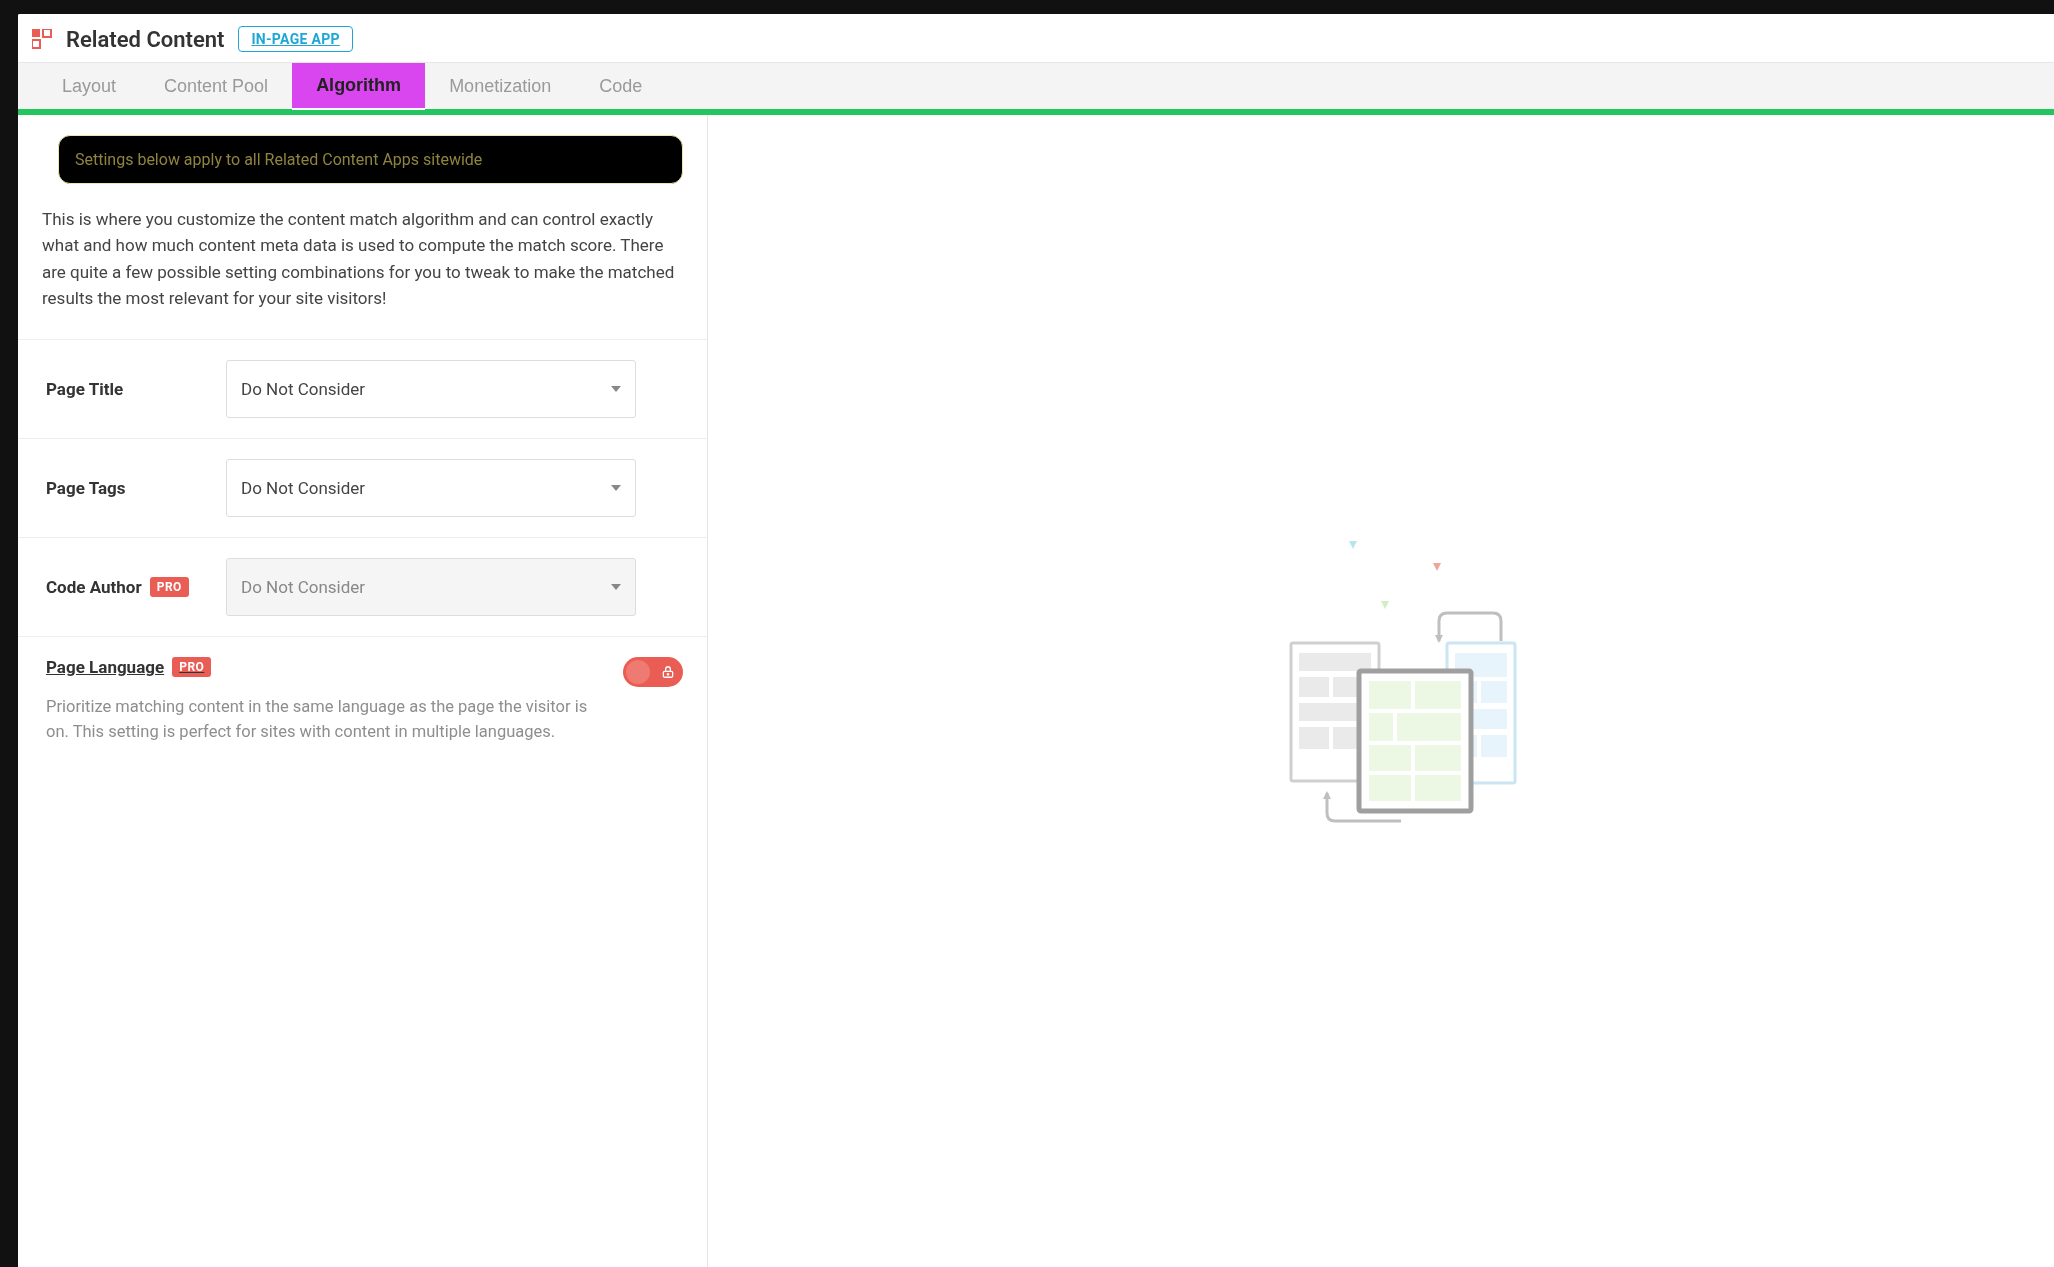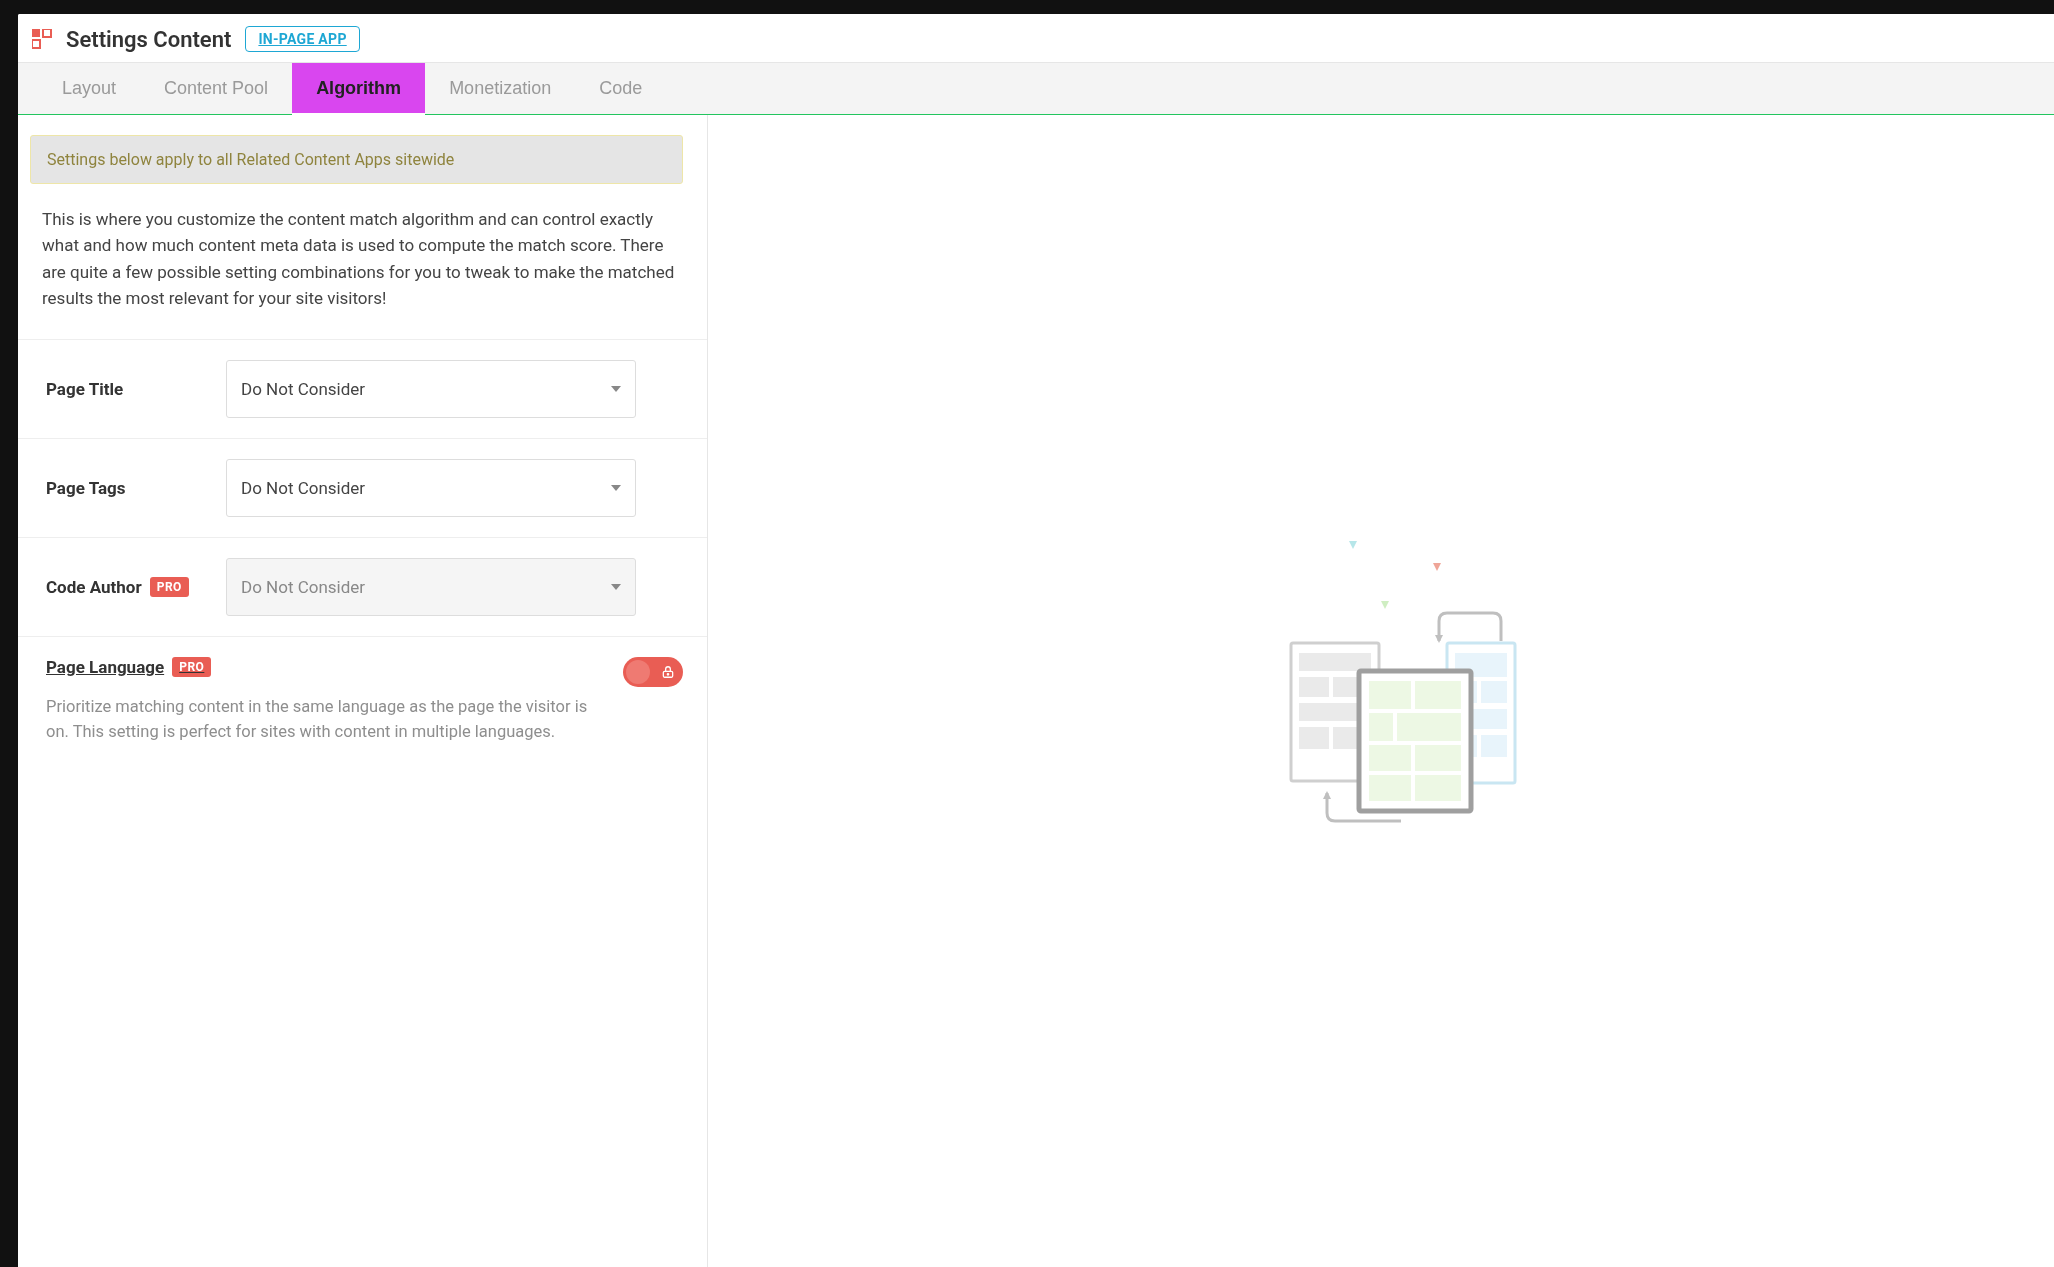--- a/index.html
+++ b/index.html
@@ -50,21 +50,21 @@
     font-weight: 700;
     border-radius: 4px;
     letter-spacing: 0.3px;
     text-decoration: underline;
   }
   
   .tabs {
     display: flex;
     align-items: stretch;
     background: #f4f4f4;
-    border-bottom: 1px solid #22c55e;
+    border-bottom: 6px solid #22c55e;
     padding-left: 20px;
     height: 52px;
   }
   .tab {
     padding: 0 24px;
     display: flex;
     align-items: center;
     font-size: 18px;
     color: #9a9a9a;
     cursor: pointer;
@@ -92,27 +92,27 @@
   }
   .preview {
     flex: 1;
     background: #fff;
     display: flex;
     align-items: center;
     justify-content: center;
   }
   
   .notice {
-    margin: 20px 24px 0 12px;
+    margin: 20px 24px 0 40px;
     padding: 14px 16px;
     border: 1px solid #eee6a8;
-    background: #e5e5e5;
+    background: #000000;
     color: #8f843e;
     font-size: 16px;
-    border-radius: 3px;
+    border-radius: 12px;
   }
   
   .intro {
     padding: 22px 24px 28px 24px;
     color: #444;
     font-size: 17px;
     line-height: 1.55;
     border-bottom: 1px solid #eee;
   }
   
@@ -219,21 +219,21 @@
 <div class="frame">
 
   <div class="header">
     <span class="app-icon">
       <svg viewBox="0 0 20 20" width="20" height="20">
         <rect x="0" y="0" width="8" height="8" fill="#e95d54"></rect>
         <rect x="11" y="0" width="8" height="8" fill="none" stroke="#e95d54" stroke-width="2"></rect>
         <rect x="0" y="11" width="8" height="8" fill="none" stroke="#e95d54" stroke-width="2"></rect>
       </svg>
     </span>
-    <span class="page-title">Settings Content</span>
+    <span class="page-title">Related Content</span>
     <span class="badge">IN-PAGE APP</span>
   </div>
 
   <div class="tabs">
     <button class="tab">Layout</button>
     <button class="tab">Content Pool</button>
     <button class="tab active">Algorithm</button>
     <button class="tab">Monetization</button>
     <button class="tab">Code</button>
   </div>

